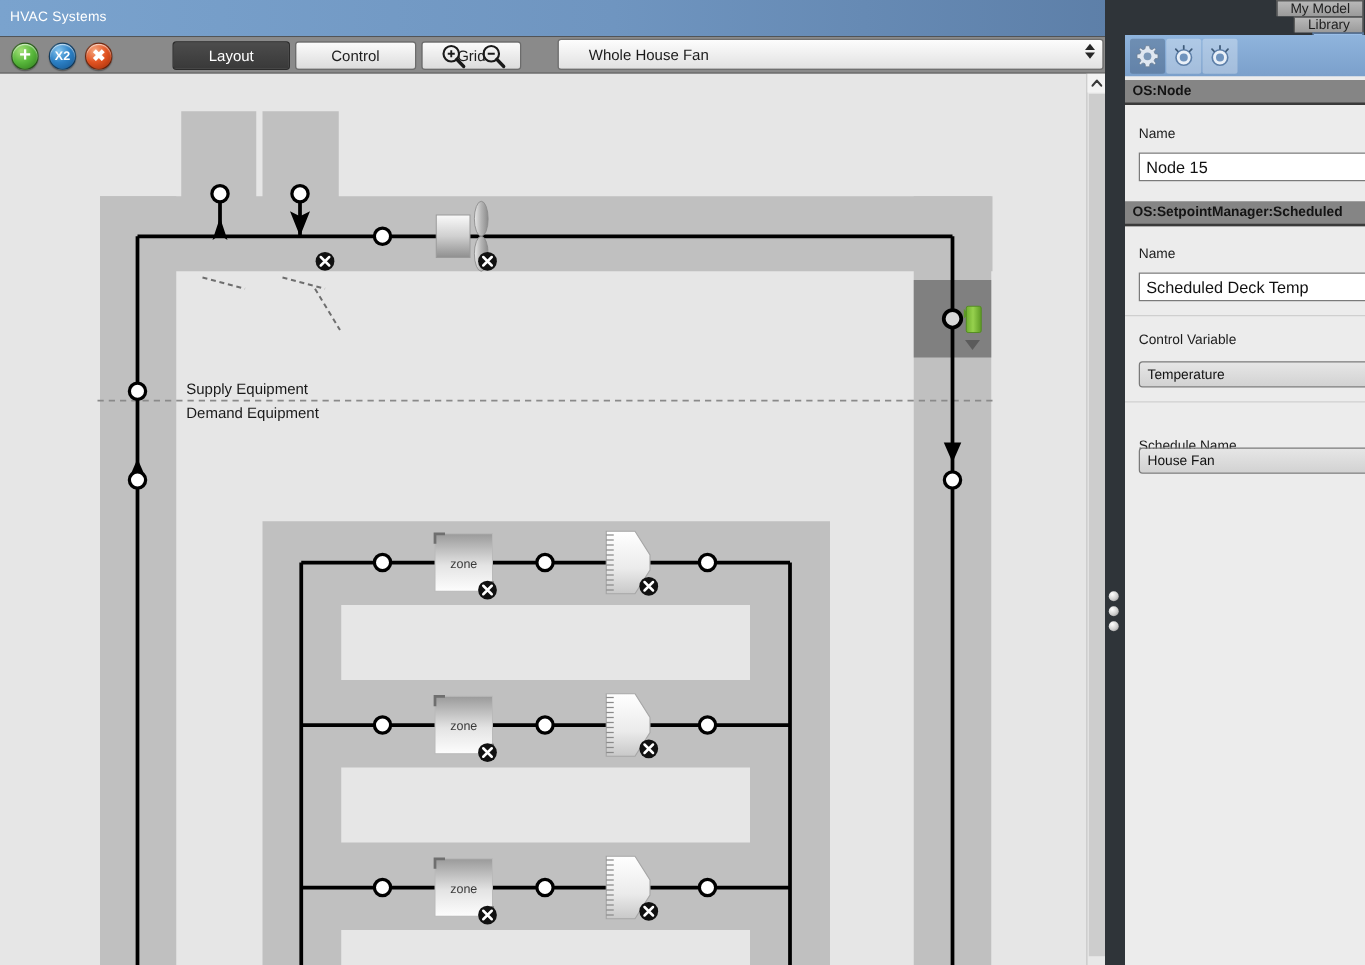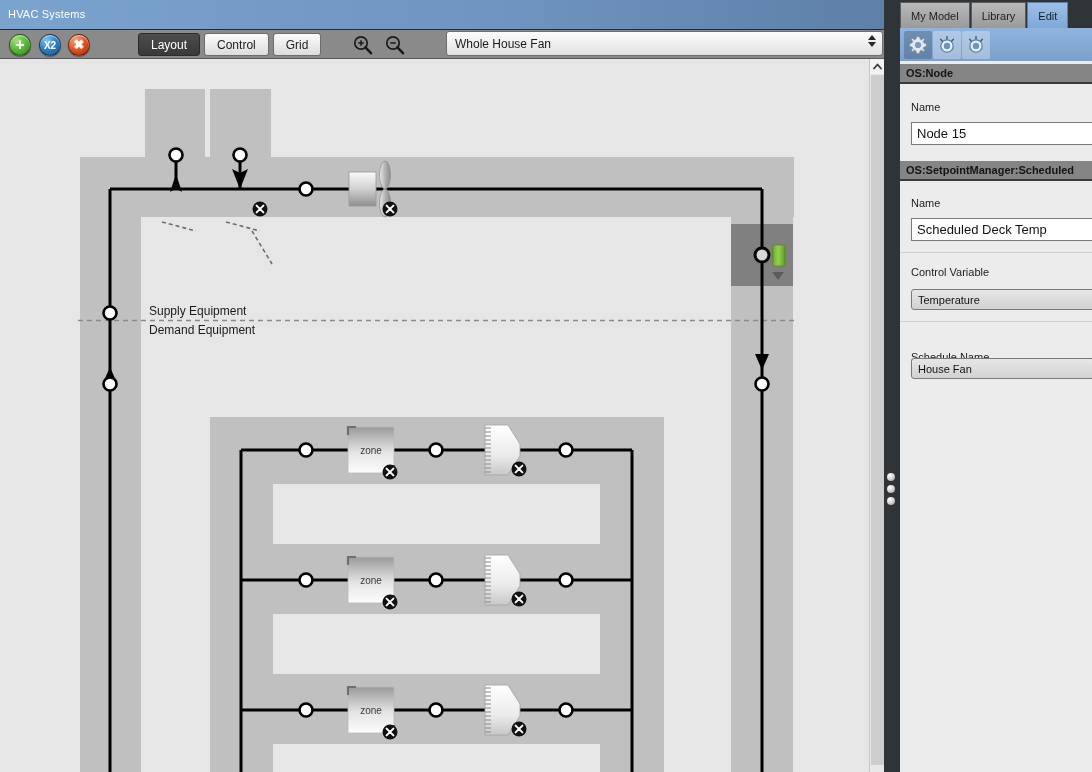--- a/index.html
+++ b/index.html
@@ -42,21 +42,21 @@
     cursor: pointer; user-select: none;
   }
   .btn-add  { left: 9px;  background: radial-gradient(circle at 35% 28%, #a5e07a 0%, #58b83b 48%, #2f7a1c 100%); }
   .btn-copy { left: 39px; background: radial-gradient(circle at 35% 28%, #86c6ef 0%, #2b7fc4 48%, #15548c 100%); font-size: 10px; }
   .btn-del  { left: 68px; background: radial-gradient(circle at 35% 28%, #f6a981 0%, #e25322 48%, #9c2b07 100%); }
   .plus-glyph { font-size: 16px; line-height: 12px; }
   .x-glyph { font-size: 13px; line-height: 12px; }
 
   .seg-group { position: absolute; left: 138px; top: 3px; display: flex; gap: 4px; }
   .seg-btn {
-    height: 23px; padding: 0 12px;
+    height: 23px; padding: 0 28px;
     border: 1px solid #6c6c6c; border-radius: 3px;
     background: linear-gradient(to bottom, #fbfbfb 0%, #dcdcdc 100%);
     color: #1d1d1d; font-size: 12px;
     display: flex; align-items: center; justify-content: center;
     cursor: pointer; user-select: none;
   }
   .seg-btn.active {
     background: linear-gradient(to bottom, #4c4c4c 0%, #393939 100%);
     color: #fff; border-color: #2b2b2b;
   }
@@ -64,21 +64,21 @@
   .zoom-btns { position: absolute; left: 352px; top: 4px; display: flex; gap: 10px; }
   .zoom-btn { width: 22px; height: 22px; cursor: pointer; }
 
   .combo {
     position: absolute; left: 446px; top: 31px; width: 437px; height: 25px;
     border: 1px solid #6f6f6f; border-radius: 3px;
     background: linear-gradient(to bottom, #fdfdfd 0%, #e1e1e1 100%);
     cursor: pointer;
   }
   .combo-label {
-    position: absolute; left: 8px; top: 5px;
+    position: absolute; left: 24px; top: 5px;
     font-size: 12px; color: #1a1a1a;
   }
   .combo-arrows {
     position: absolute; right: 6px; top: 3px;
     display: flex; flex-direction: column; align-items: center; gap: 2px;
   }
   .tri-up { width:0;height:0;border-left:4px solid transparent;border-right:4px solid transparent;border-bottom:5px solid #262626; }
   .tri-dn { width:0;height:0;border-left:4px solid transparent;border-right:4px solid transparent;border-top:5px solid #262626; }
 
   
@@ -117,21 +117,21 @@
     background: radial-gradient(circle at 35% 30%, #ffffff 0%, #cfcfcf 55%, #7c7c7c 100%);
   }
 
   
   .rpanel {
     position: absolute; left: 900px; top: 0; width: 192px; height: 772px;
     background: #ececec;
   }
   .rtabs {
     position: absolute; left: 0; top: 0; width: 192px; height: 28px;
-    background: #2f3439; display: flex; align-items: flex-end;
+    background: #2f3439; display: flex; align-items: flex-end; flex-direction: column;
   }
   .rtab {
     height: 26px; padding: 0 10px;
     display: flex; align-items: center; justify-content: center;
     font-size: 11px; color: #1e1e1e;
     background: linear-gradient(to bottom, #b9b9b9, #9a9a9a);
     border: 1px solid #5c5c5c; border-bottom: none;
     margin-right: 1px; cursor: pointer; user-select: none;
   }
   .rtab.active {

